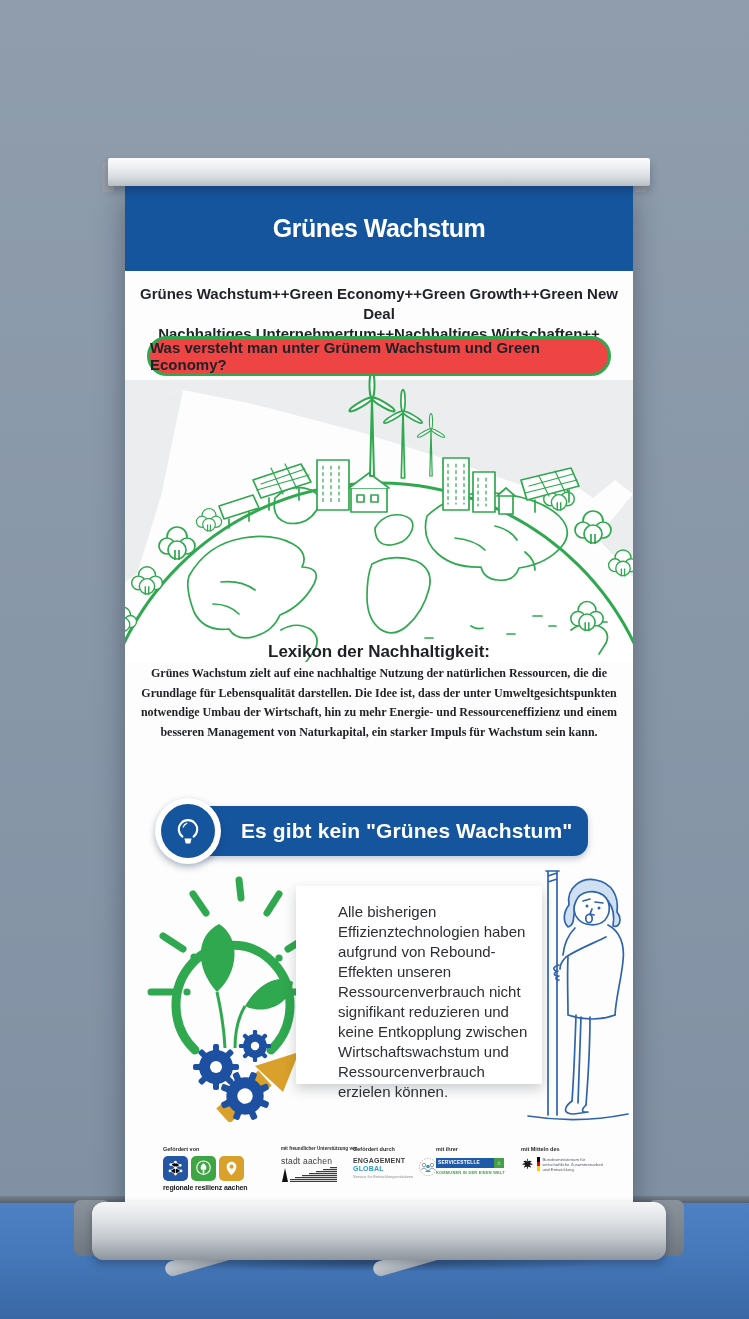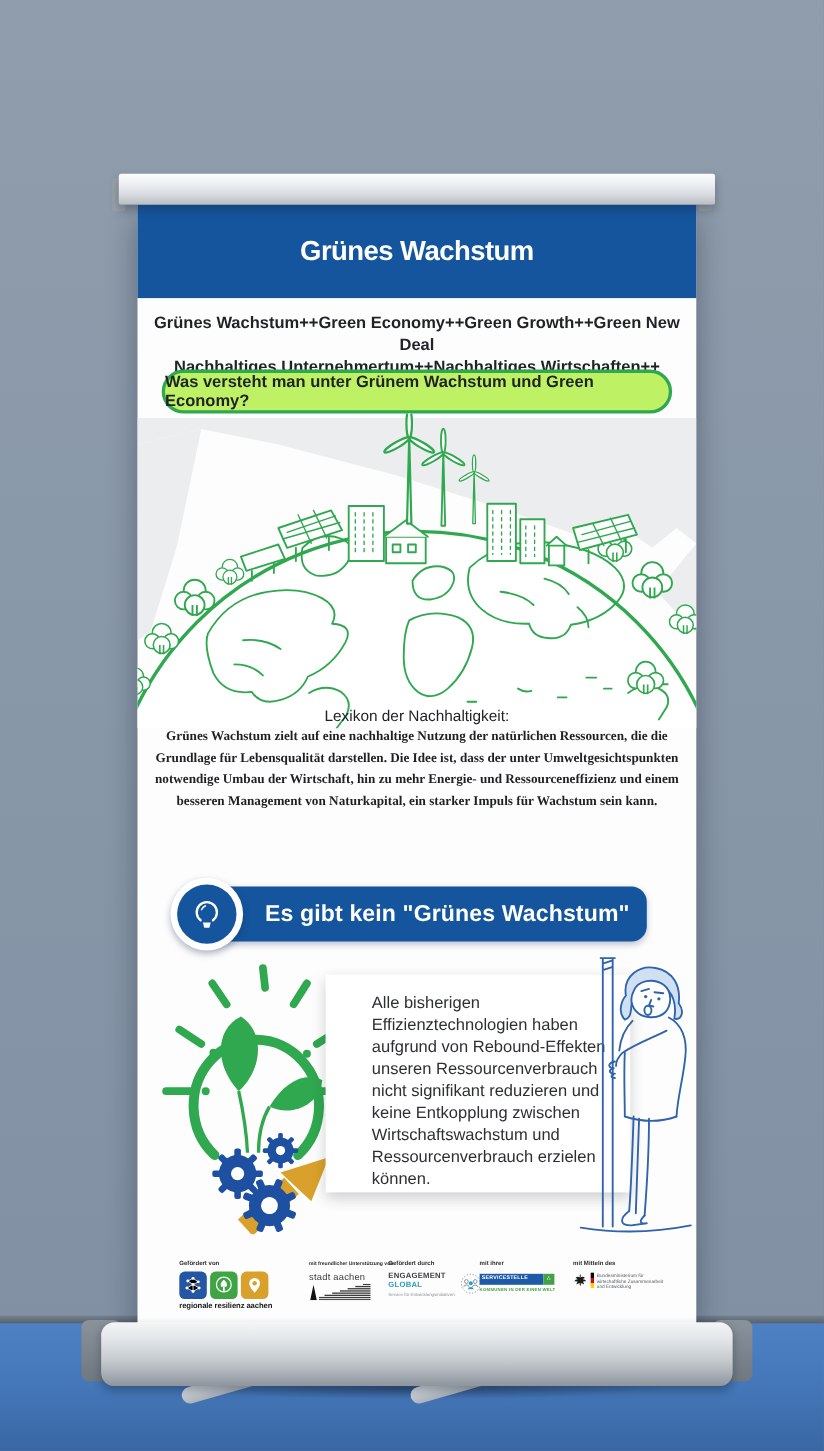--- a/index.html
+++ b/index.html
@@ -32,35 +32,35 @@
   
   .sheet{position:absolute;left:125px;top:186px;width:508px;height:1019px;background:#fdfdfd;z-index:6;
         box-shadow:0 12px 26px rgba(18,28,45,.4);}
   .hdr{position:absolute;left:0;top:0;width:508px;height:85px;background:#15559e;
         display:flex;align-items:center;justify-content:center;}
   .hdr h1{margin:0;color:#fff;font-size:25px;font-weight:bold;letter-spacing:-.5px;}
   .keywords{position:absolute;left:0;top:98px;width:508px;text-align:center;
         font-size:15px;font-weight:bold;color:#1f2226;line-height:20px;}
   .qbox{position:absolute;left:22px;top:150px;width:458px;height:34px;border:3px solid #2fa84f;
         border-radius:21px;display:flex;align-items:center;justify-content:center;
-        font-size:15px;font-weight:bold;color:#1f2226;background:#bef264;}
+        font-size:15px;font-weight:bold;color:#1f2226;background:#ef4444;}
   .globe{position:absolute;left:0;top:190px;width:508px;height:286px;}
   .lexikon{position:absolute;left:10px;top:456px;width:488px;text-align:center;color:#1e2023;}
-  .lexikon .lh{font-size:14px;font-weight:normal;margin-bottom:2px;}
+  .lexikon .lh{font-size:17px;font-weight:bold;margin-bottom:2px;}
   .lexikon .lb{font-size:12px;font-weight:bold;line-height:19.5px;font-family:Liberation Serif, serif;}
   .claim{position:absolute;left:0;top:612px;width:508px;height:72px;}
   .pill{position:absolute;left:50px;top:8px;width:413px;height:50px;background:#15559e;border-radius:14px;
         display:flex;align-items:center;box-shadow:0 3px 6px rgba(20,40,80,.25);}
   .pill span{padding-left:66px;color:#fff;font-size:21px;font-weight:bold;letter-spacing:.1px;}
   .badge{position:absolute;left:30px;top:0;width:66px;height:66px;border-radius:50%;background:#fff;
         box-shadow:0 3px 7px rgba(20,40,80,.35);display:flex;align-items:center;justify-content:center;}
   .badge-in{width:54px;height:54px;border-radius:50%;background:#15559e;display:flex;align-items:center;justify-content:center;}
   .illu{position:absolute;left:0;top:680px;width:508px;height:270px;}
   .idea{position:absolute;left:18px;top:4px;width:180px;height:252px;}
-  .card{position:absolute;left:171px;top:20px;width:277px;height:198px;background:#fff;
+  .card{position:absolute;left:171px;top:20px;width:246px;height:198px;background:#fff;
         box-shadow:0 5px 12px rgba(30,35,45,.22);box-sizing:border-box;padding:16px 12px 0 42px;}
   .card p{margin:0;font-size:15px;line-height:20px;color:#2c2f33;}
   .person{position:absolute;left:393px;top:-1px;width:118px;height:262px;}
   
   .footer{position:absolute;left:0;top:952px;width:508px;height:67px;padding-left:12px;}
   .lbl{font-size:5.5px;font-weight:bold;color:#2a2a2a;margin-bottom:4px;white-space:nowrap;}
   .blk{position:absolute;top:8px;}
   .b1{left:38px}.b2{left:156px}.b3{left:228px}.b4{left:311px}.b5{left:396px}
   .sq-row{display:flex;gap:3px;}
   .sq{width:25px;height:25px;border-radius:5px;display:flex;align-items:center;justify-content:center;}

